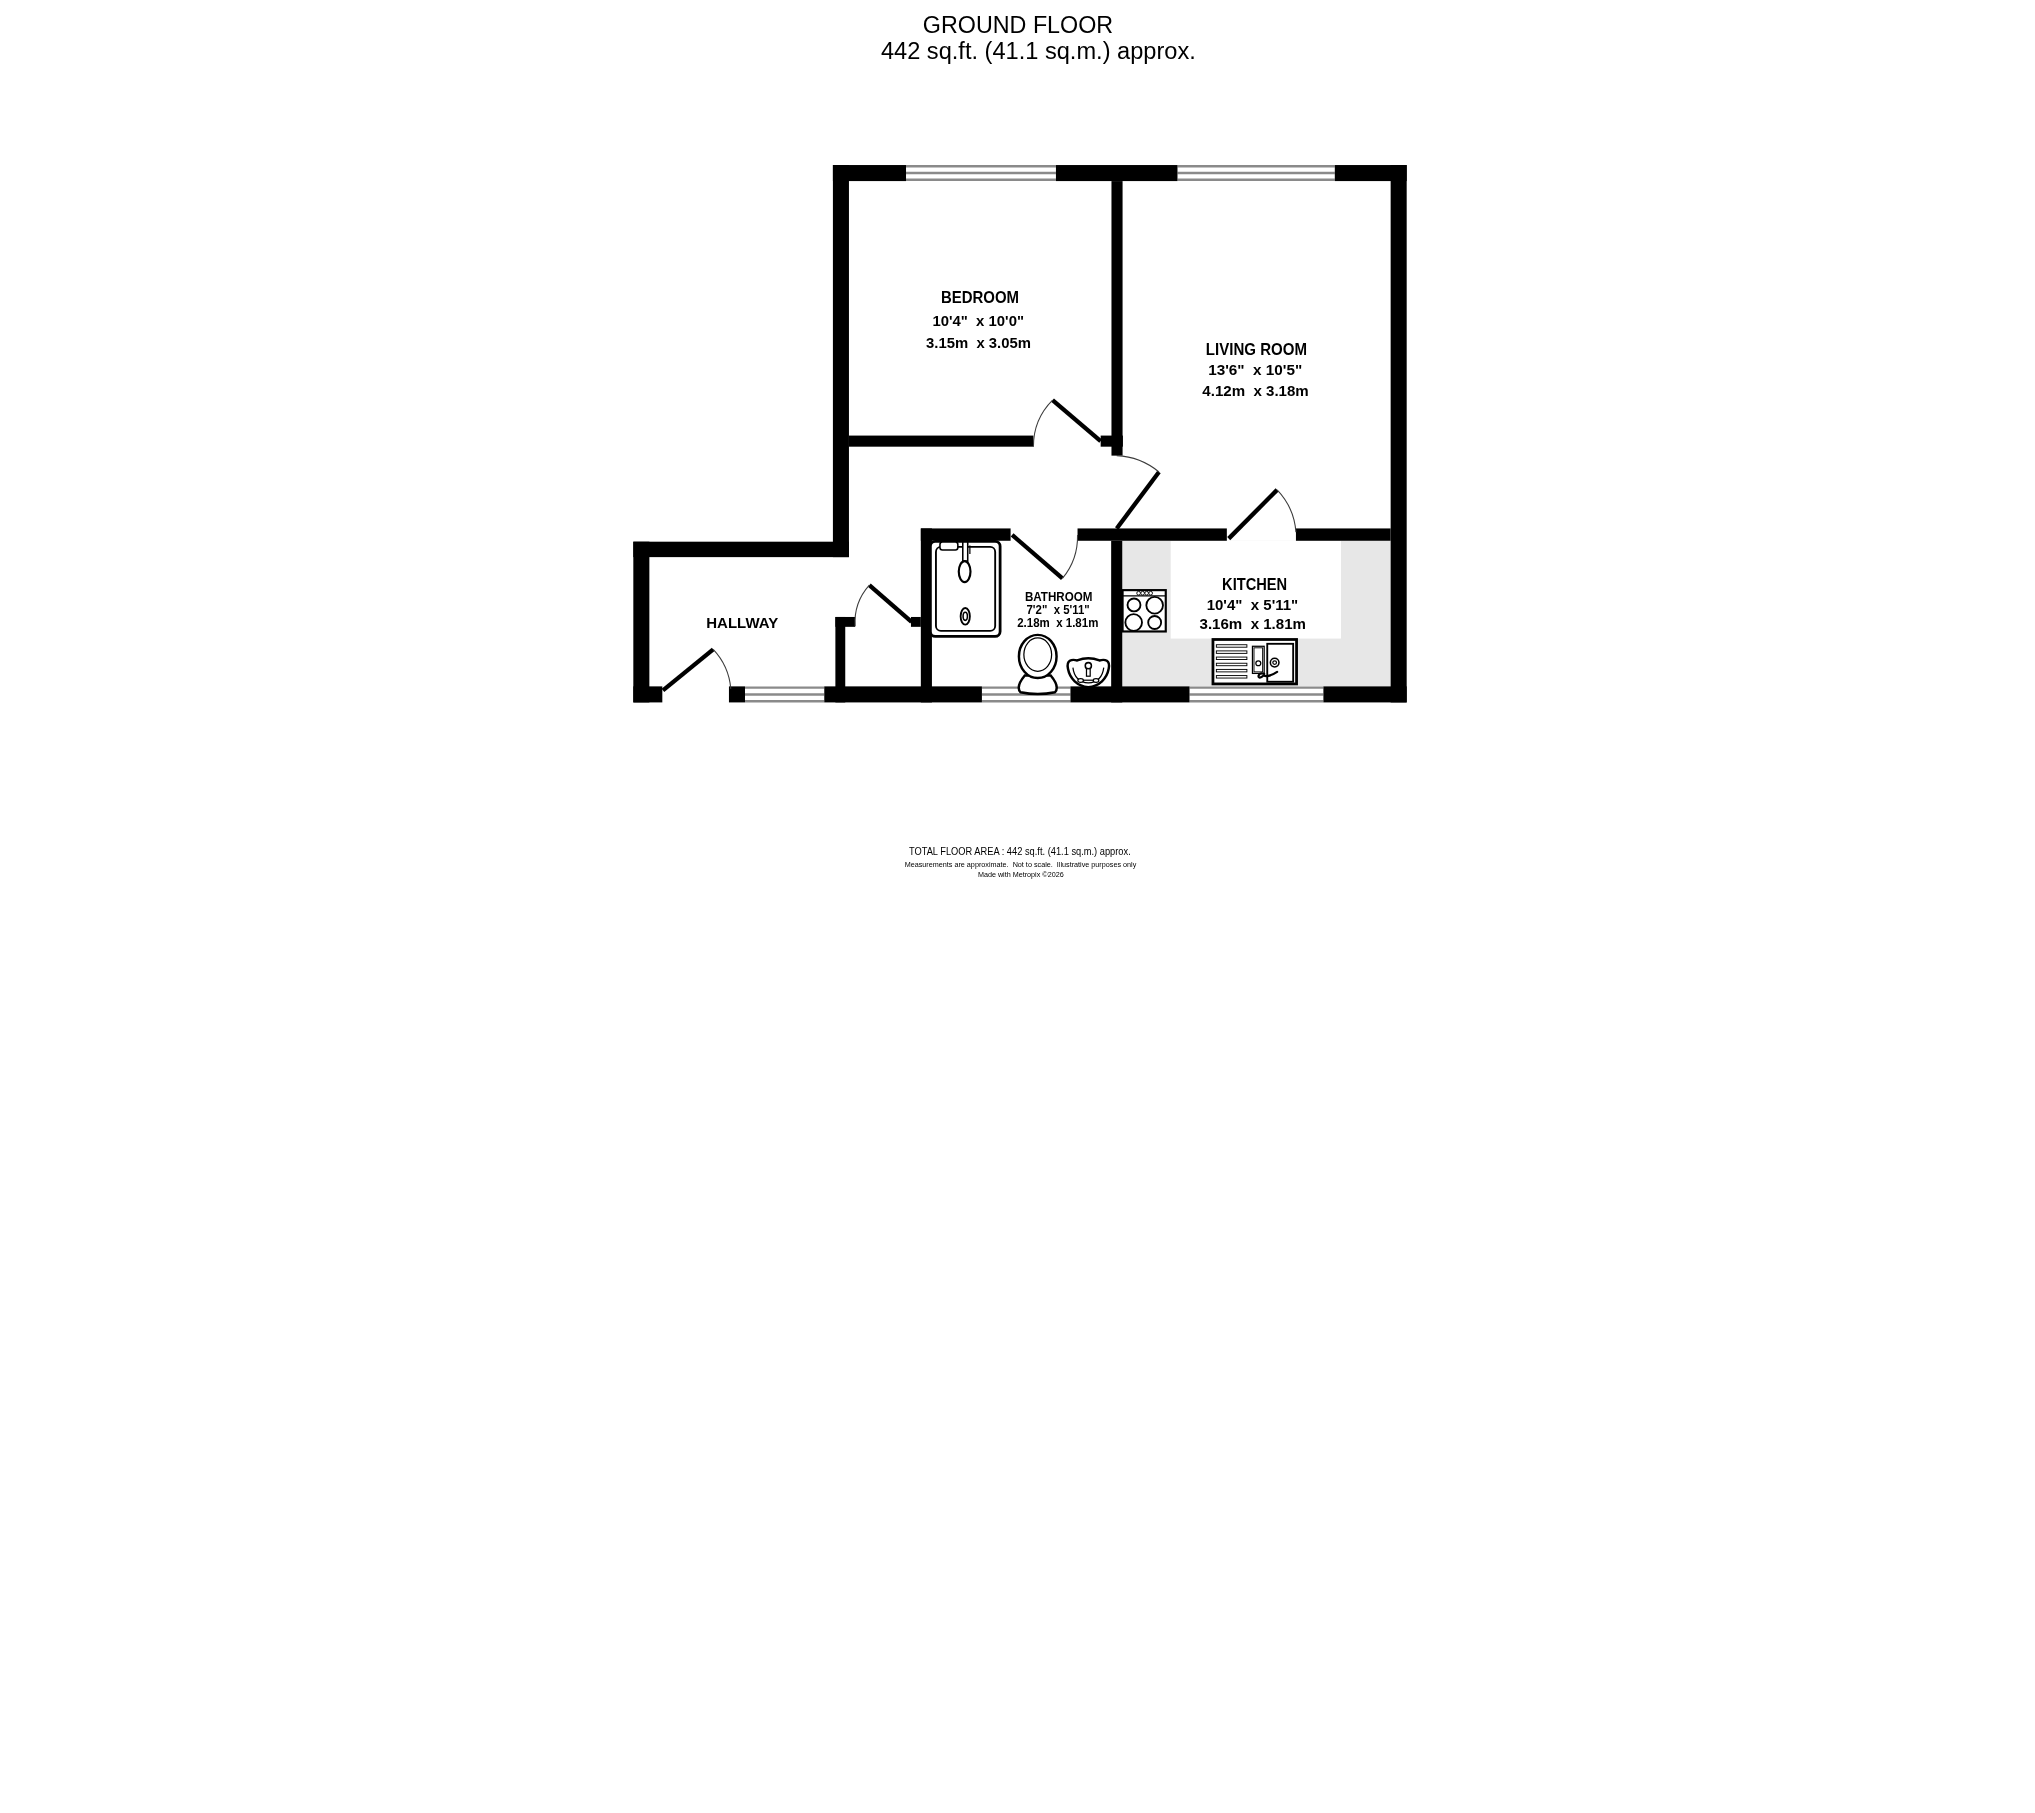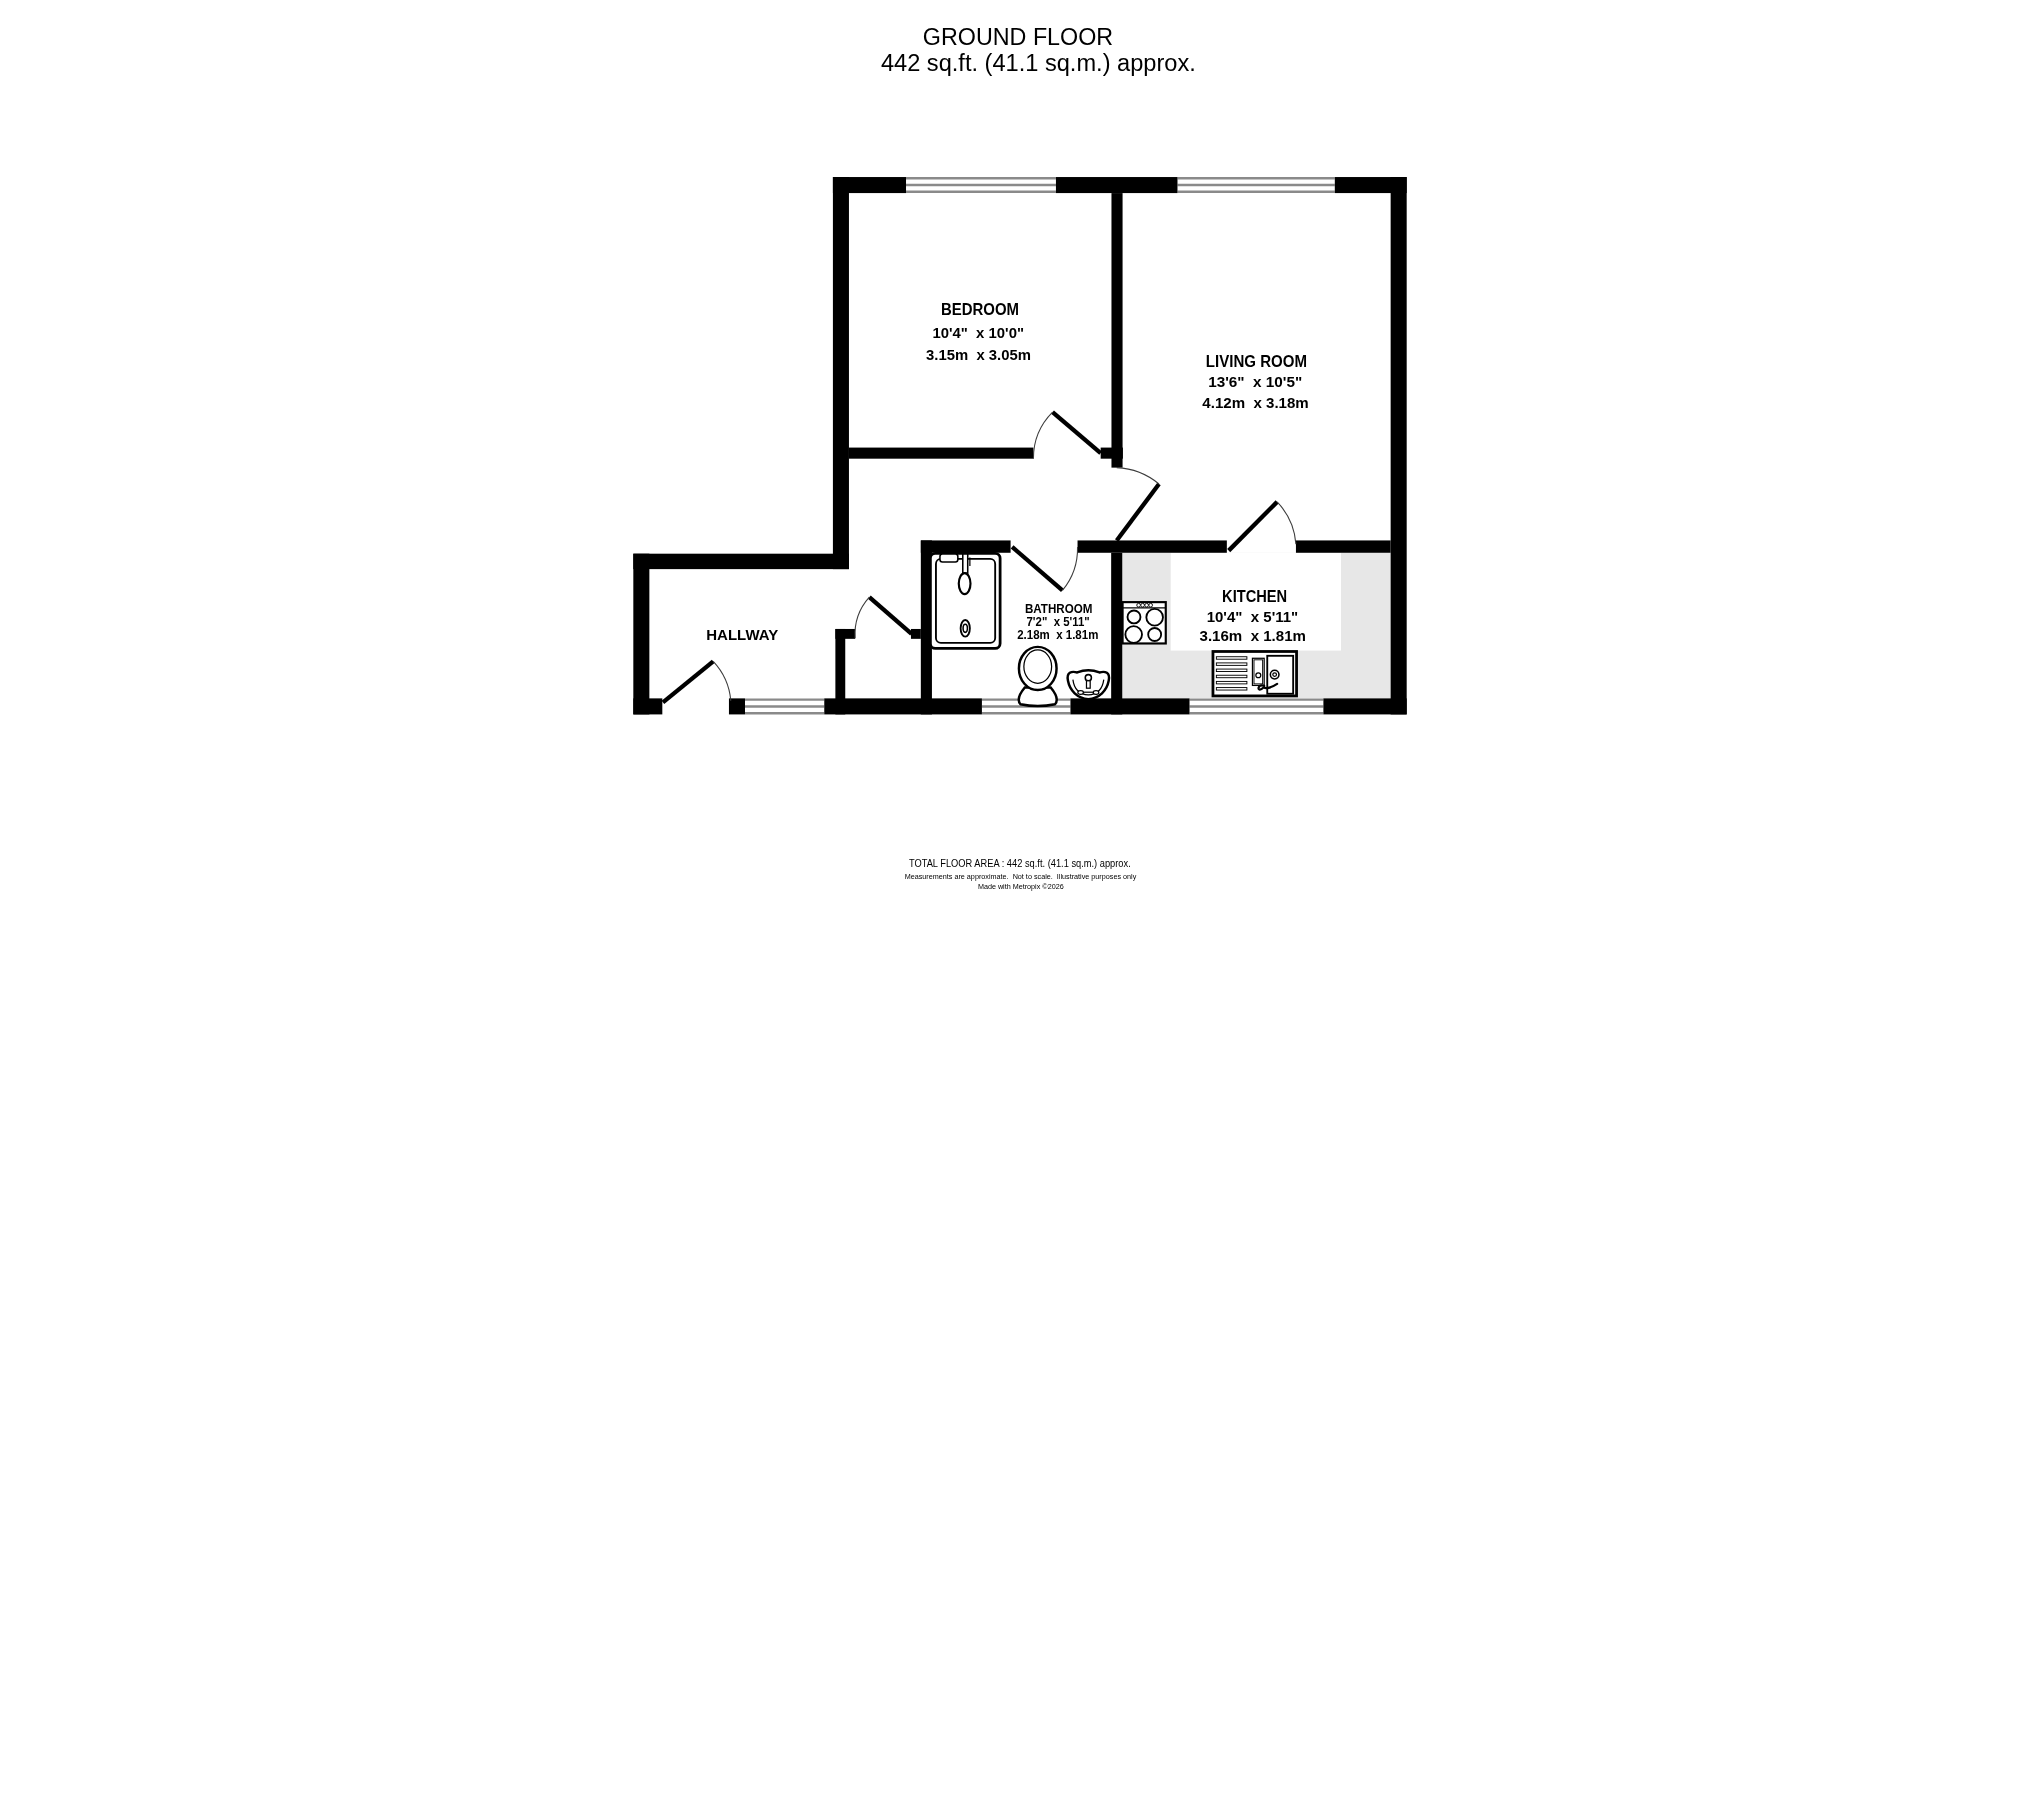--- a/index.html
+++ b/index.html
@@ -6,21 +6,21 @@
     --wall:#000000;
     --window_line:#8a8a8a;
     --kitchen_counter:#e7e7e7;
     --background:#ffffff;
     --arc:#3c3c3c;
   }
   html,body{margin:0;padding:0;background:var(--background);}
   .page{
     width:1018px;
     max-width:100%;
-    margin:12px auto;
+    margin:0 auto;
     background:var(--background);
     font-family:"Liberation Sans",sans-serif;
   }
   svg{display:block;width:100%;height:auto;background:var(--background);}
   svg text{
     font-family:"Liberation Sans",sans-serif;
     fill:#000;
     white-space:pre;
     text-anchor:middle;
   }

